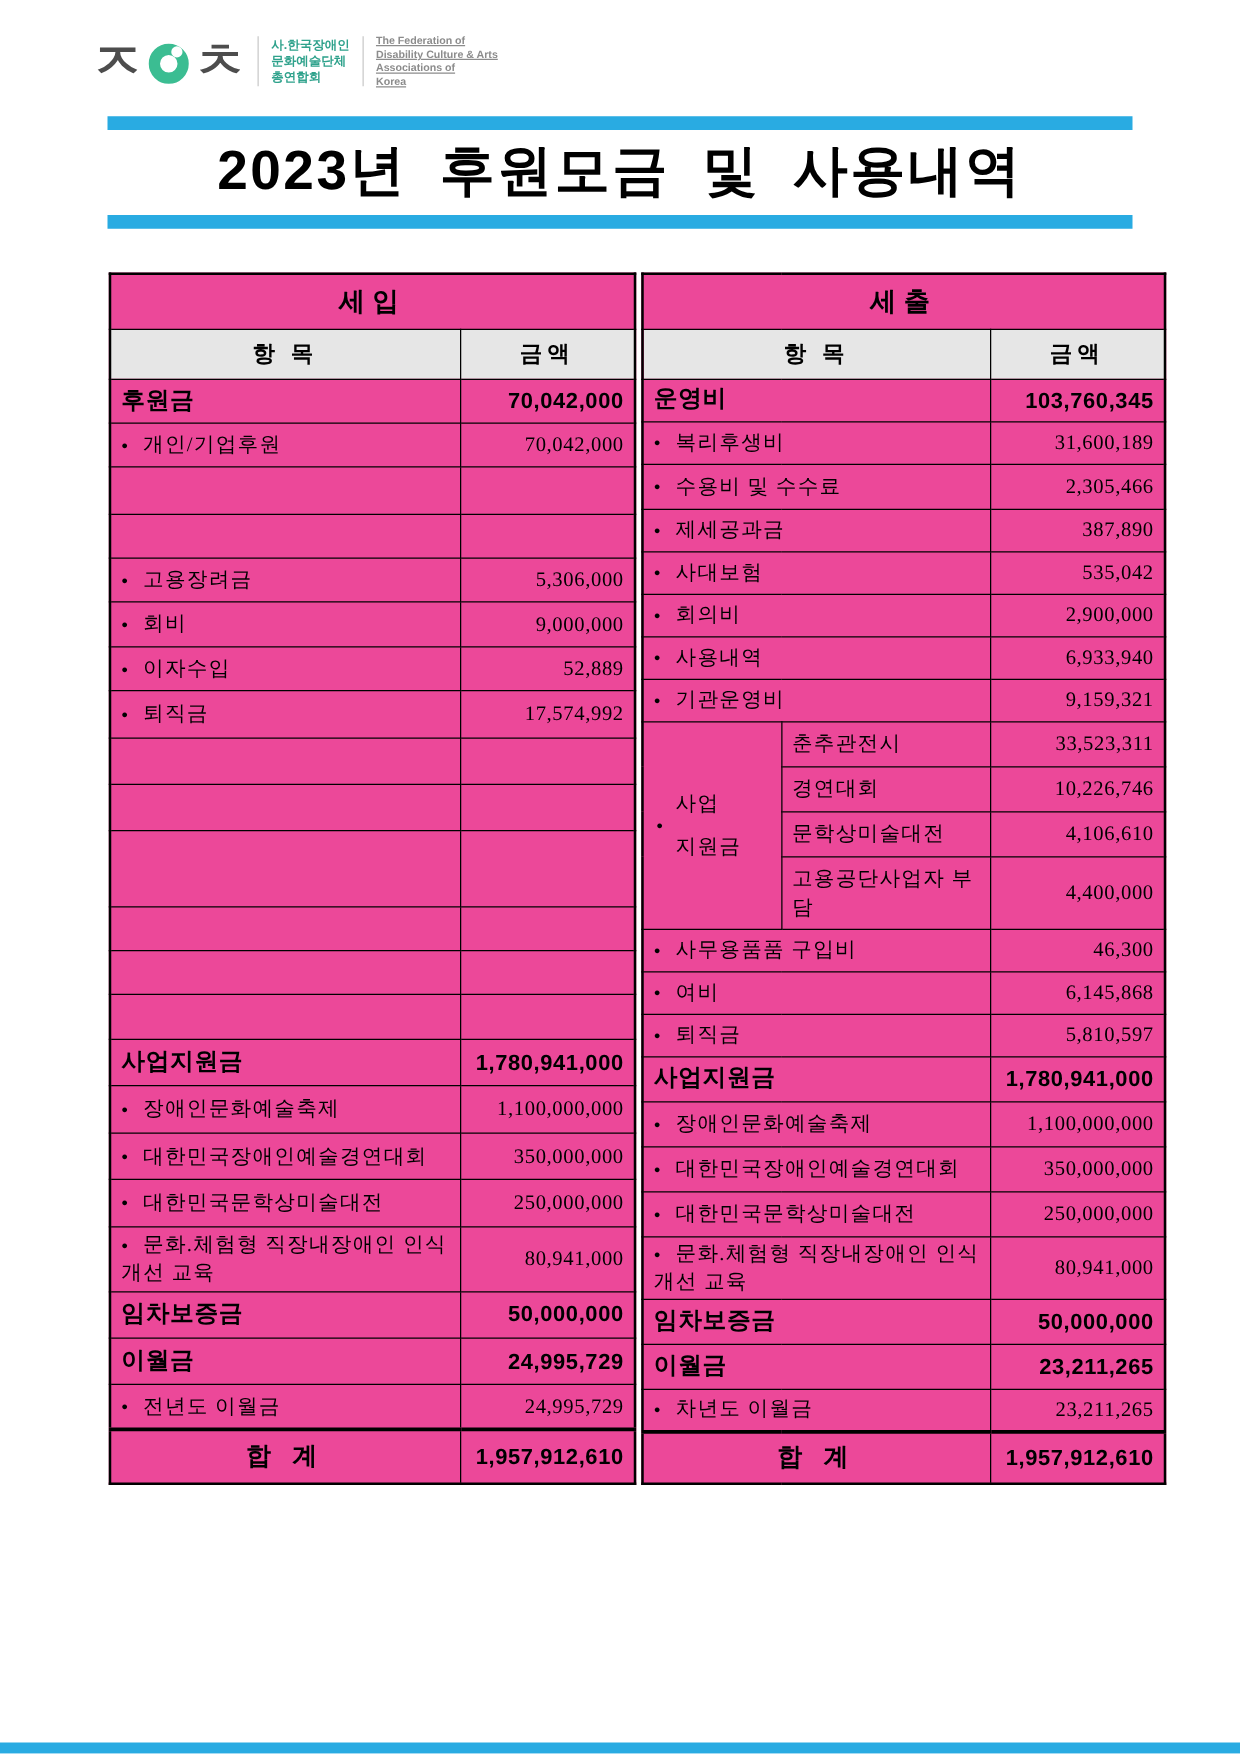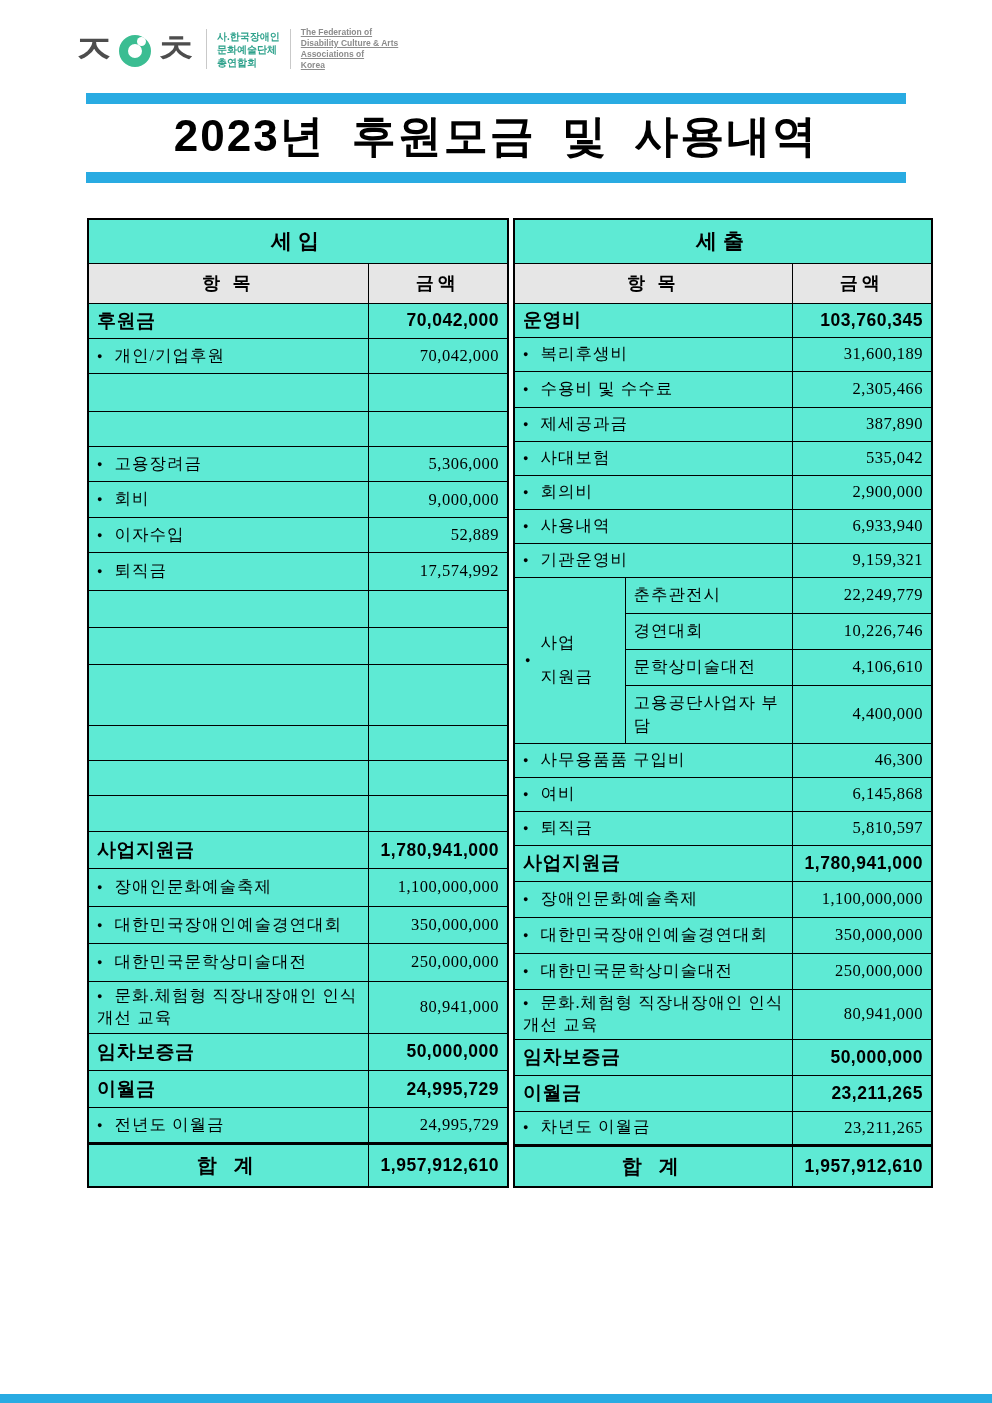--- a/index.html
+++ b/index.html
@@ -29,21 +29,21 @@
   .bar-top{top:93px;}
   .bar-mid{top:172px;}
   .page-title{
     position:absolute;left:86px;top:103px;width:820px;height:66px;
     display:flex;align-items:center;justify-content:center;
     font-family:"Liberation Sans","DejaVu Sans",sans-serif;
     font-weight:800;font-size:44px;letter-spacing:2px;word-spacing:12px;color:#000;
   }
   
   .tables{position:absolute;left:87px;top:218px;display:flex;}
-  .fin-table{border-collapse:collapse;table-layout:fixed;background:#5eead4;border:2px solid #000;}
+  .fin-table{border-collapse:collapse;table-layout:fixed;background:#ec4899;border:2px solid #000;}
   .fin-table.left-t{margin-right:4px;}
   .fin-table th,.fin-table td{border:1.5px solid #000;padding:0 8px;overflow:hidden;vertical-align:middle;}
   .fin-table thead tr.grp-hdr th{font-size:21px;font-weight:600;letter-spacing:6px;text-align:center;}
   .fin-table thead tr.col-hdr th{background:var(--header-bg);font-size:18px;font-weight:700;letter-spacing:4px;text-align:center;}
   td.lbl{text-align:left;font-size:16.5px;letter-spacing:1px;white-space:normal;line-height:1.35;}
   td.lbl .bullet{font-size:9px;vertical-align:2px;margin-right:12px;letter-spacing:0;}
   td.sub-lbl{text-align:left;font-size:16.5px;letter-spacing:1px;line-height:1.4;}
   td.amt{text-align:right;font-size:16.5px;letter-spacing:0.5px;}
   tr.row-section td{font-family:"Liberation Sans","DejaVu Sans",sans-serif;font-weight:700;}
   tr.row-section td.lbl{font-size:19px;letter-spacing:0.5px;}
@@ -252,21 +252,21 @@
             <td class="group-cell" rowspan="4">
               <div class="group-inner">
                 <span class="bullet">●</span>
                 <div class="group-lines">
                   <div>사업</div>
                   <div>지원금</div>
                 </div>
               </div>
             </td>
             <td class="sub-lbl">춘추관전시</td>
-            <td class="amt">22,249,779</td>
+            <td class="amt">33,523,311</td>
           </tr>
           <tr class="row-group-sub" style="height: 36px;">
             <td class="sub-lbl">경연대회</td>
             <td class="amt">10,226,746</td>
           </tr>
           <tr class="row-group-sub" style="height: 36px;">
             <td class="sub-lbl">문학상미술대전</td>
             <td class="amt">4,106,610</td>
           </tr>
           <tr class="row-group-sub" style="height: 58px;">

